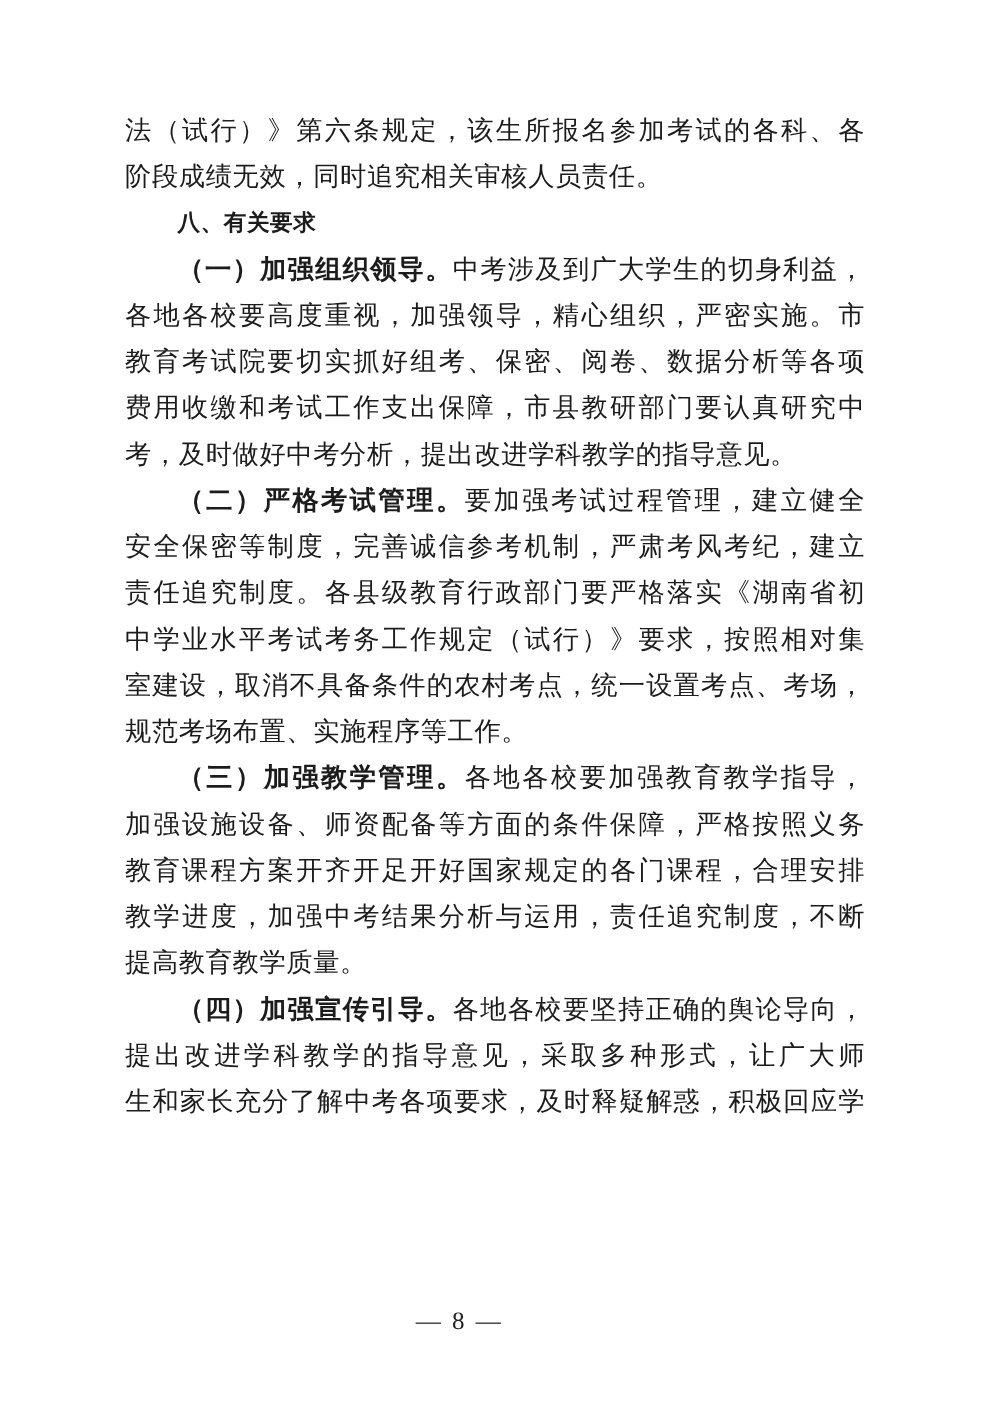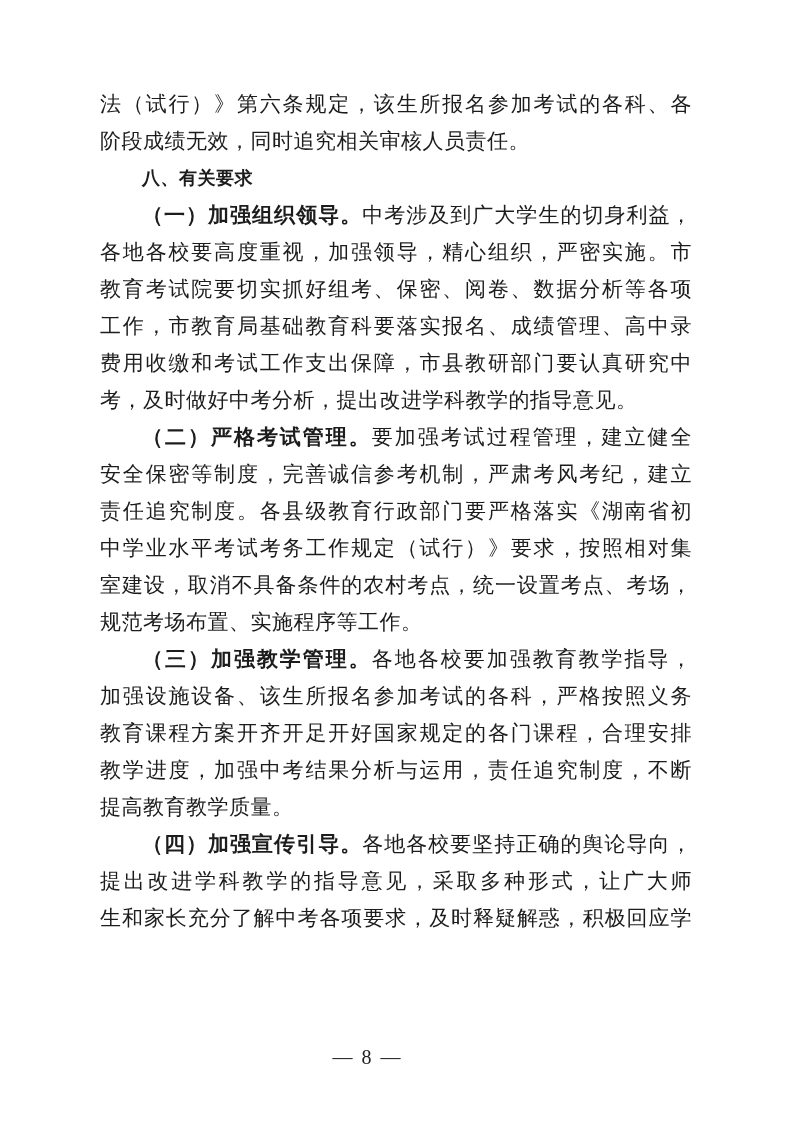--- a/index.html
+++ b/index.html
@@ -46,33 +46,32 @@
   <div class="text-block">
 
     <div class="line justify"><span>法（试行）》第六条规定，该生所报名参加考试的各科、各</span></div>
     <div class="line left"><span>阶段成绩无效，同时追究相关审核人员责任。</span></div>
 
     <div class="line left indent heading"><span>八、有关要求</span></div>
 
     <div class="line justify indent"><span class="b">（一）加强组织领导。</span><span>中考涉及到广大学生的切身利益，</span></div>
     <div class="line justify"><span>各地各校要高度重视，加强领导，精心组织，严密实施。市</span></div>
     <div class="line justify"><span>教育考试院要切实抓好组考、保密、阅卷、数据分析等各项</span></div>
-    <div class="line justify"><span>工作，市教育局基础教育科要落实报名、成绩管理、高中录</span></div>
     <div class="line justify"><span>费用收缴和考试工作支出保障，市县教研部门要认真研究中</span></div>
     <div class="line left"><span>考，及时做好中考分析，提出改进学科教学的指导意见。</span></div>
 
     <div class="line justify indent"><span class="b">（二）严格考试管理。</span><span>要加强考试过程管理，建立健全</span></div>
     <div class="line justify"><span>安全保密等制度，完善诚信参考机制，严肃考风考纪，建立</span></div>
     <div class="line justify"><span>责任追究制度。各县级教育行政部门要严格落实《湖南省初</span></div>
     <div class="line justify"><span>中学业水平考试考务工作规定（试行）》要求，按照相对集</span></div>
     <div class="line justify"><span>室建设，取消不具备条件的农村考点，统一设置考点、考场，</span></div>
     <div class="line left"><span>规范考场布置、实施程序等工作。</span></div>
 
     <div class="line justify indent"><span class="b">（三）加强教学管理。</span><span>各地各校要加强教育教学指导，</span></div>
-    <div class="line justify"><span>加强设施设备、该生所报名参加考试的各科，严格按照义务</span></div>
+    <div class="line justify"><span>加强设施设备、师资配备等方面的条件保障，严格按照义务</span></div>
     <div class="line justify"><span>教育课程方案开齐开足开好国家规定的各门课程，合理安排</span></div>
     <div class="line justify"><span>教学进度，加强中考结果分析与运用，责任追究制度，不断</span></div>
     <div class="line left"><span>提高教育教学质量。</span></div>
 
     <div class="line justify indent"><span class="b">（四）加强宣传引导。</span><span>各地各校要坚持正确的舆论导向，</span></div>
     <div class="line justify"><span>提出改进学科教学的指导意见，采取多种形式，让广大师</span></div>
     <div class="line justify"><span>生和家长充分了解中考各项要求，及时释疑解惑，积极回应学</span></div>
 
   </div>
 

